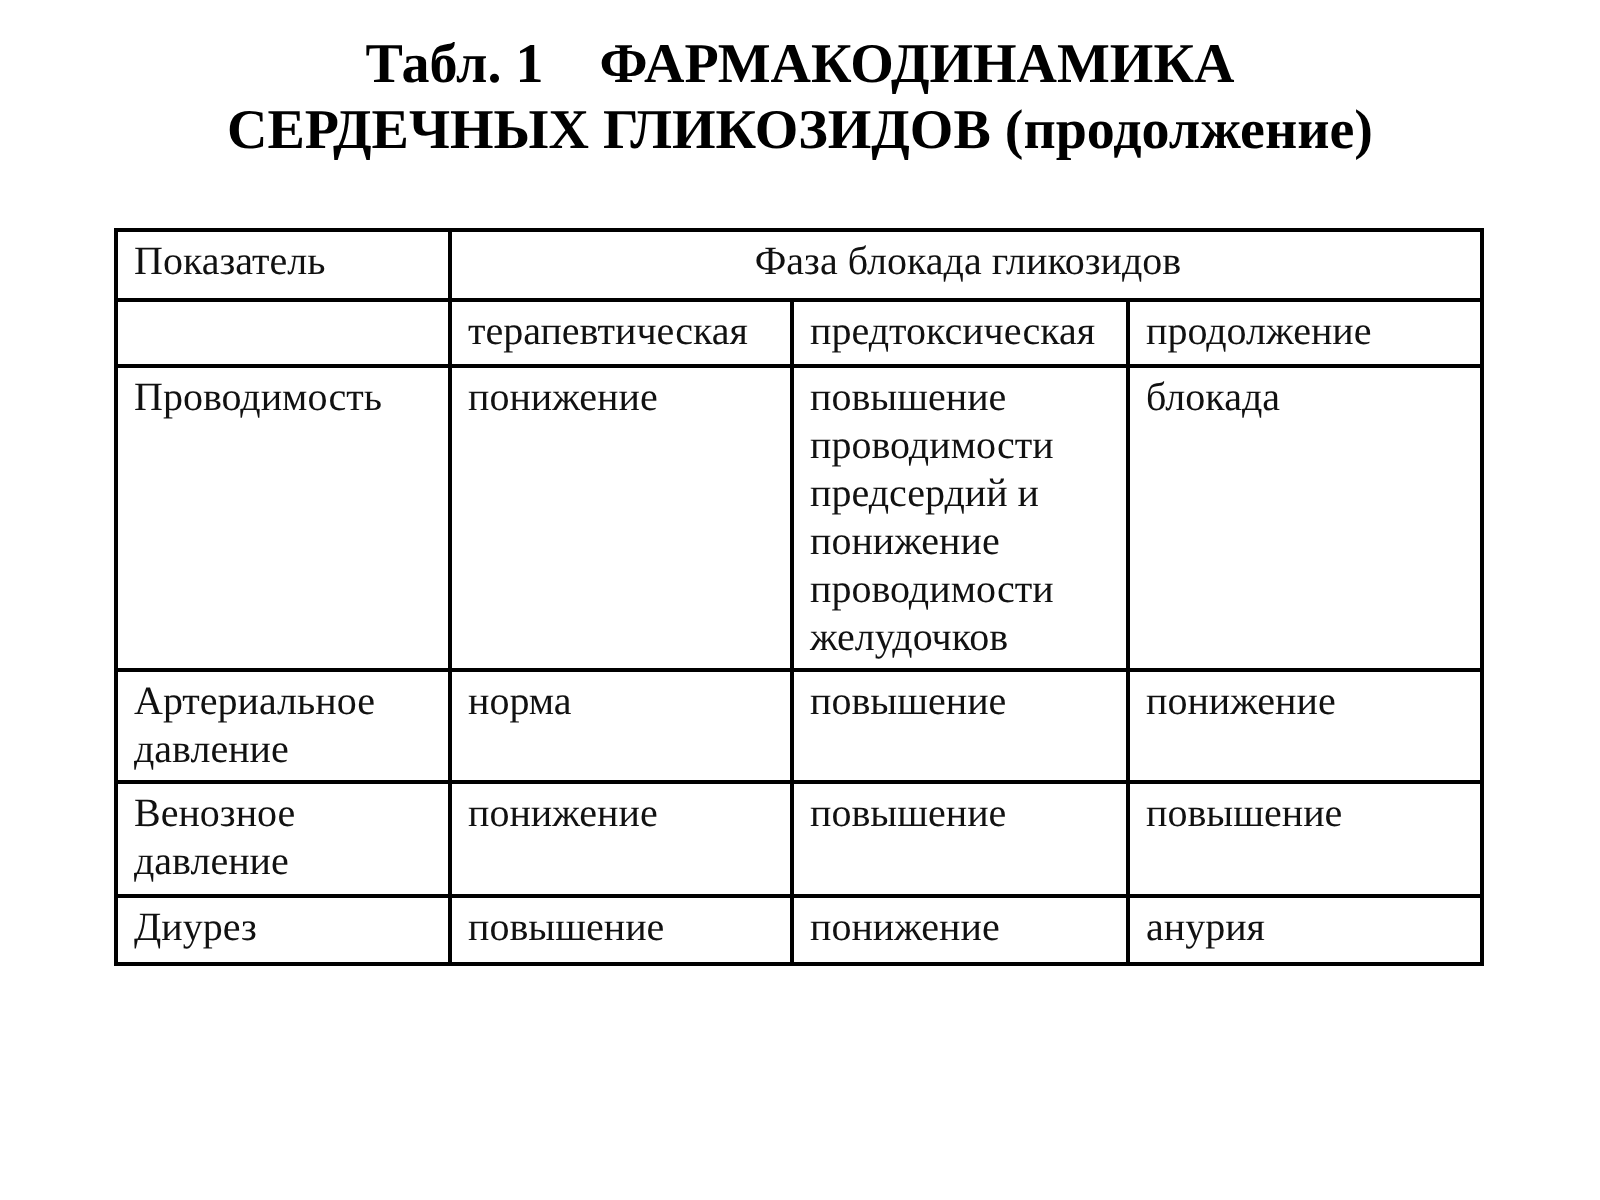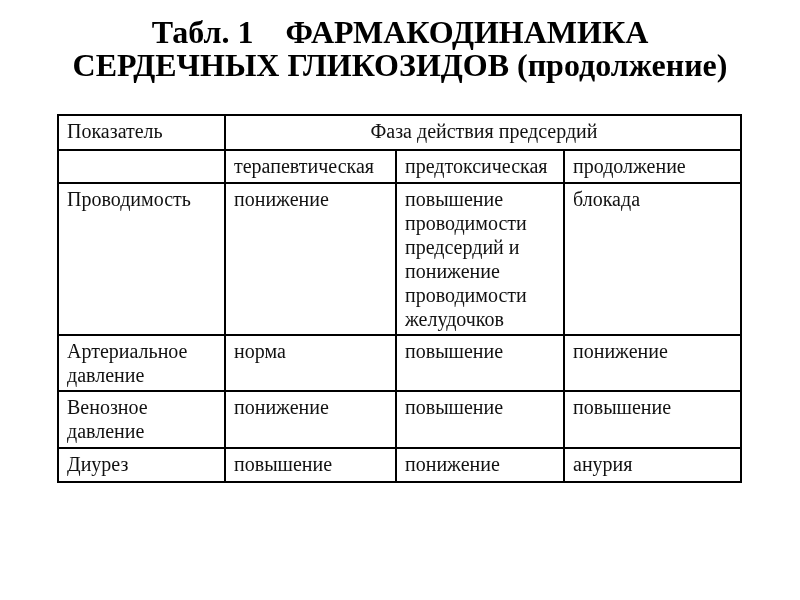--- a/index.html
+++ b/index.html
@@ -16,21 +16,21 @@
     color: #000000;
     overflow: hidden;
   }
   .title {
     position: absolute;
     top: 16px;
     left: 0;
     width: 100%;
     text-align: center;
     font-weight: bold;
-    font-size: 32px;
+    font-size: 28px;
     line-height: 33px;
     color: #000000;
   }
   .title-line {
     white-space: pre; 
   }
   table.glyco {
     position: absolute;
     left: 57px;
     top: 114px;
@@ -70,21 +70,21 @@
   <table class="glyco">
     <colgroup>
       <col style="width:167px">
       <col style="width:171px">
       <col style="width:168px">
       <col style="width:177px">
     </colgroup>
     <tbody>
       <tr class="r-head1">
         <td>Показатель</td>
-        <td class="group-header" colspan="3">Фаза действия предсердий</td>
+        <td class="group-header" colspan="3">Фаза блокада гликозидов</td>
       </tr>
       <tr class="r-head2">
         <td></td>
         <td>терапевтическая</td>
         <td>предтоксическая</td>
         <td>продолжение</td>
       </tr>
       <tr class="r-body1">
         <td>Проводимость</td>
         <td>понижение</td>

